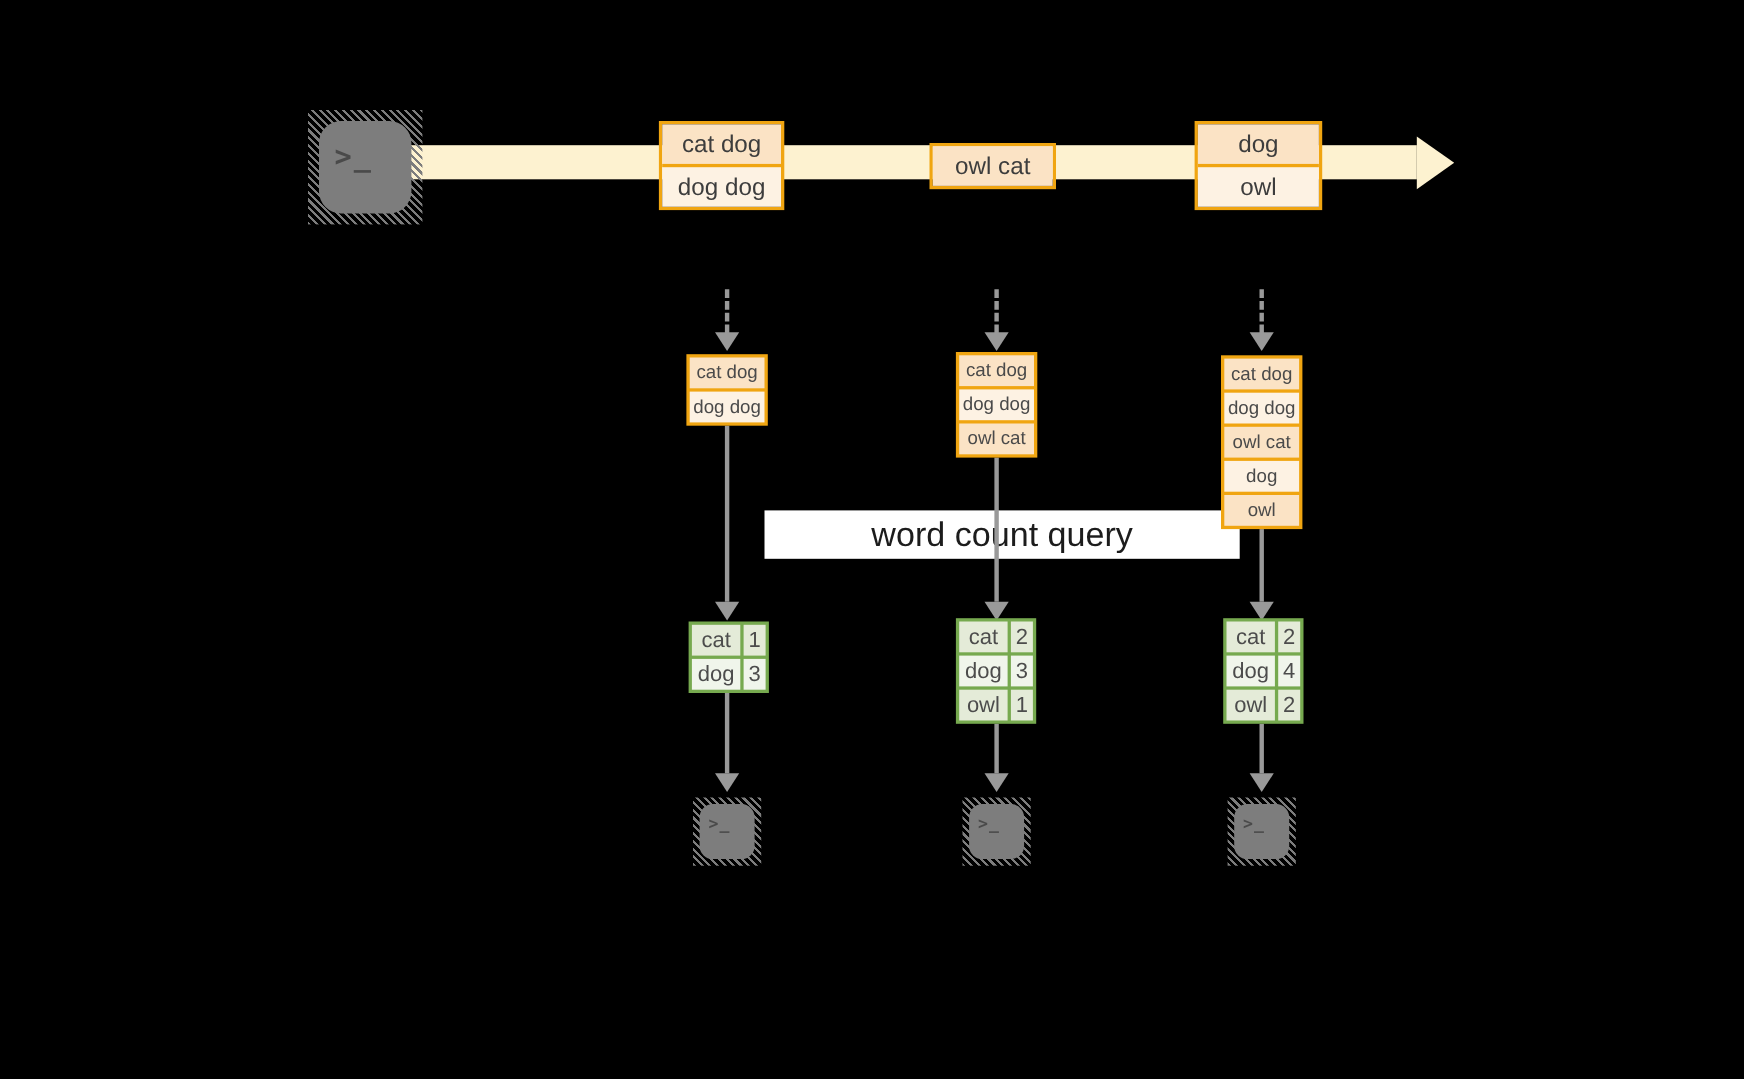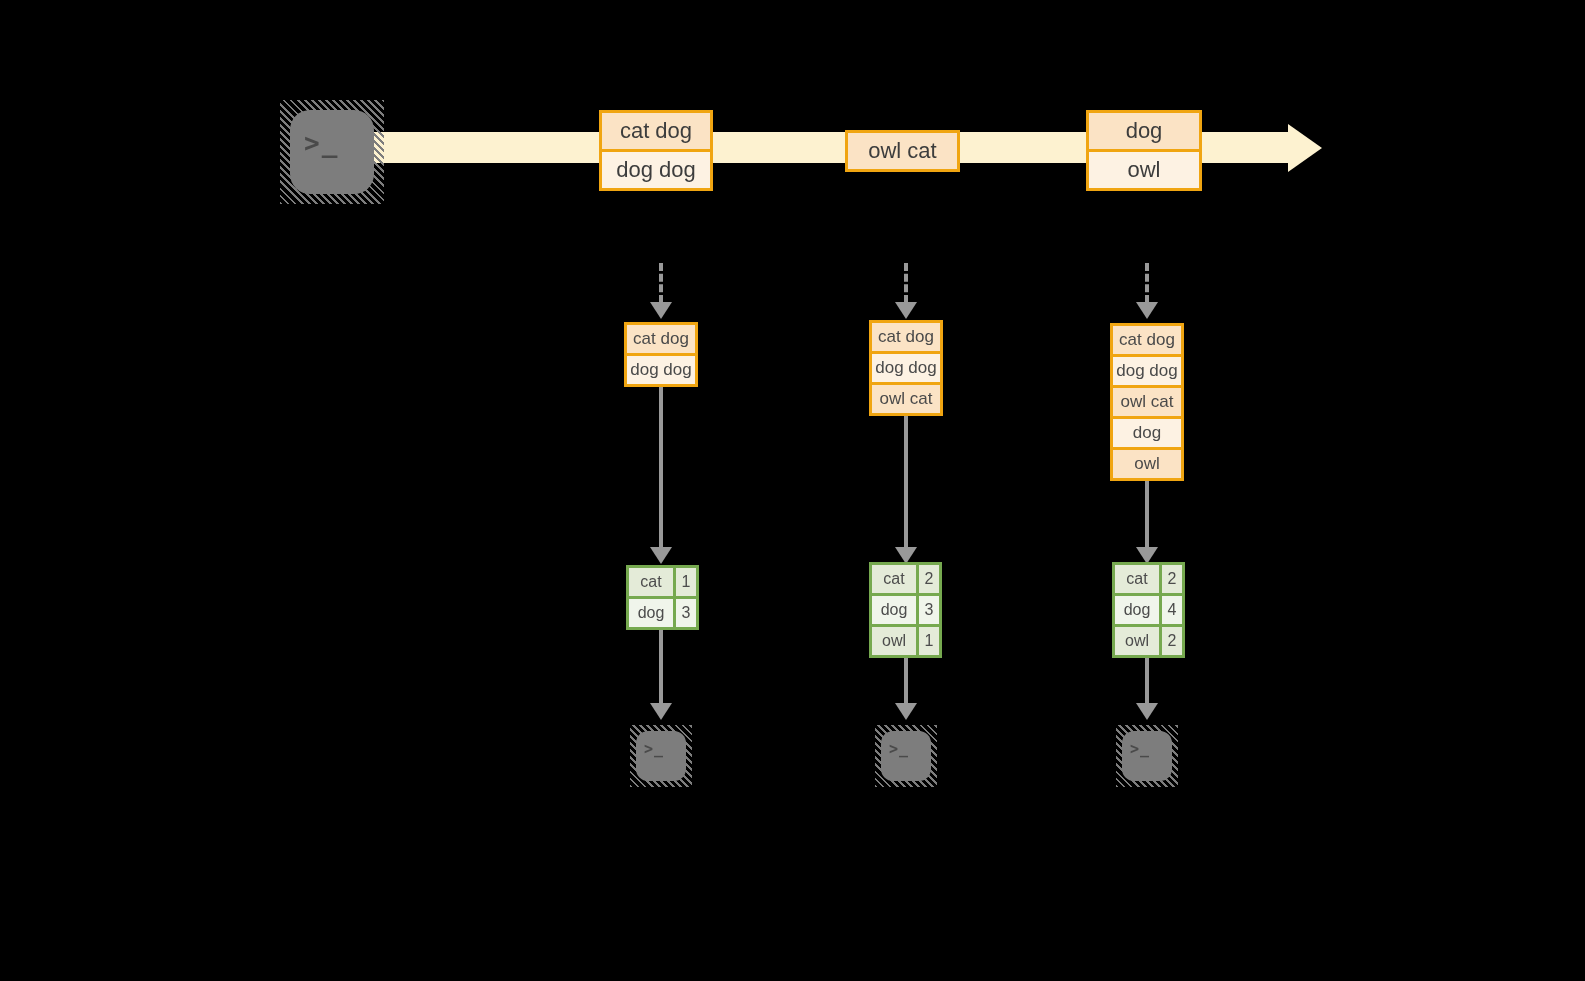--- a/index.html
+++ b/index.html
@@ -36,21 +36,21 @@
   .query-band{position:absolute;left:695px;top:464px;width:432px;height:44px;background:#ffffff;z-index:2;
     display:flex;align-items:center;justify-content:center;font-size:31px;color:#1c1c1c;}
   
   .dash-line{position:absolute;width:0;border-left:4px dashed #999999;z-index:3;}
   .vline{position:absolute;width:4px;background:#999999;z-index:3;}
   .head-down{position:absolute;width:0;height:0;z-index:3;
     border-left:11px solid transparent;border-right:11px solid transparent;border-top:17px solid #999999;}
   
   .wtable{position:absolute;box-sizing:border-box;background:#76a94f;padding:3px;display:grid;
     grid-template-columns:44px 20px;gap:3px;z-index:5;}
-  .wcell{height:28px;display:flex;align-items:center;justify-content:center;font-size:16px;color:#4c4c4c;}
+  .wcell{height:28px;display:flex;align-items:center;justify-content:center;font-size:20px;color:#4c4c4c;}
   .row-a{background:#e4ebd8;}
   .row-b{background:#f0f5eb;}
 </style>
 </head>
 <body>
 
 <div class="canvas">
 
   <div class="band"></div>
   <div class="band-head"></div>
@@ -90,20 +90,21 @@
     <div class="stack-cell">owl cat</div>
   </div>
   <div class="stack" style="left:1110px;top:323px;">
     <div class="stack-cell">cat dog</div>
     <div class="stack-cell">dog dog</div>
     <div class="stack-cell">owl cat</div>
     <div class="stack-cell">dog</div>
     <div class="stack-cell">owl</div>
   </div>
 
+  <div class="query-band">word count query</div>
 
   <div class="vline" style="left:659px;top:387px;height:160px;"></div>
   <div class="head-down" style="left:650px;top:547px;"></div>
   <div class="vline" style="left:904px;top:416px;height:131px;"></div>
   <div class="head-down" style="left:895px;top:547px;"></div>
   <div class="vline" style="left:1145px;top:481px;height:66px;"></div>
   <div class="head-down" style="left:1136px;top:547px;"></div>
 
   <div class="wtable" style="left:626px;top:565px;">
     <div class="wcell row-a">cat</div>

